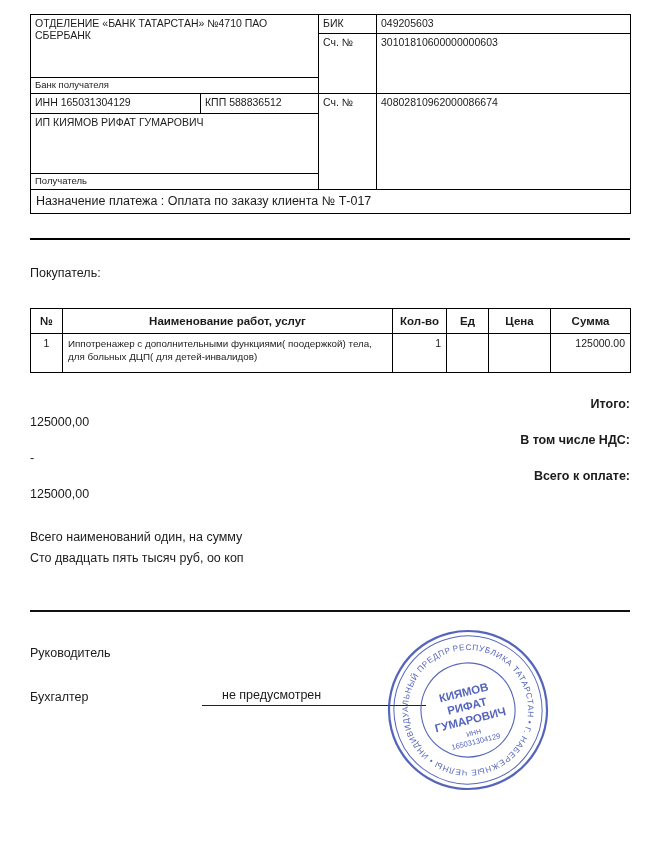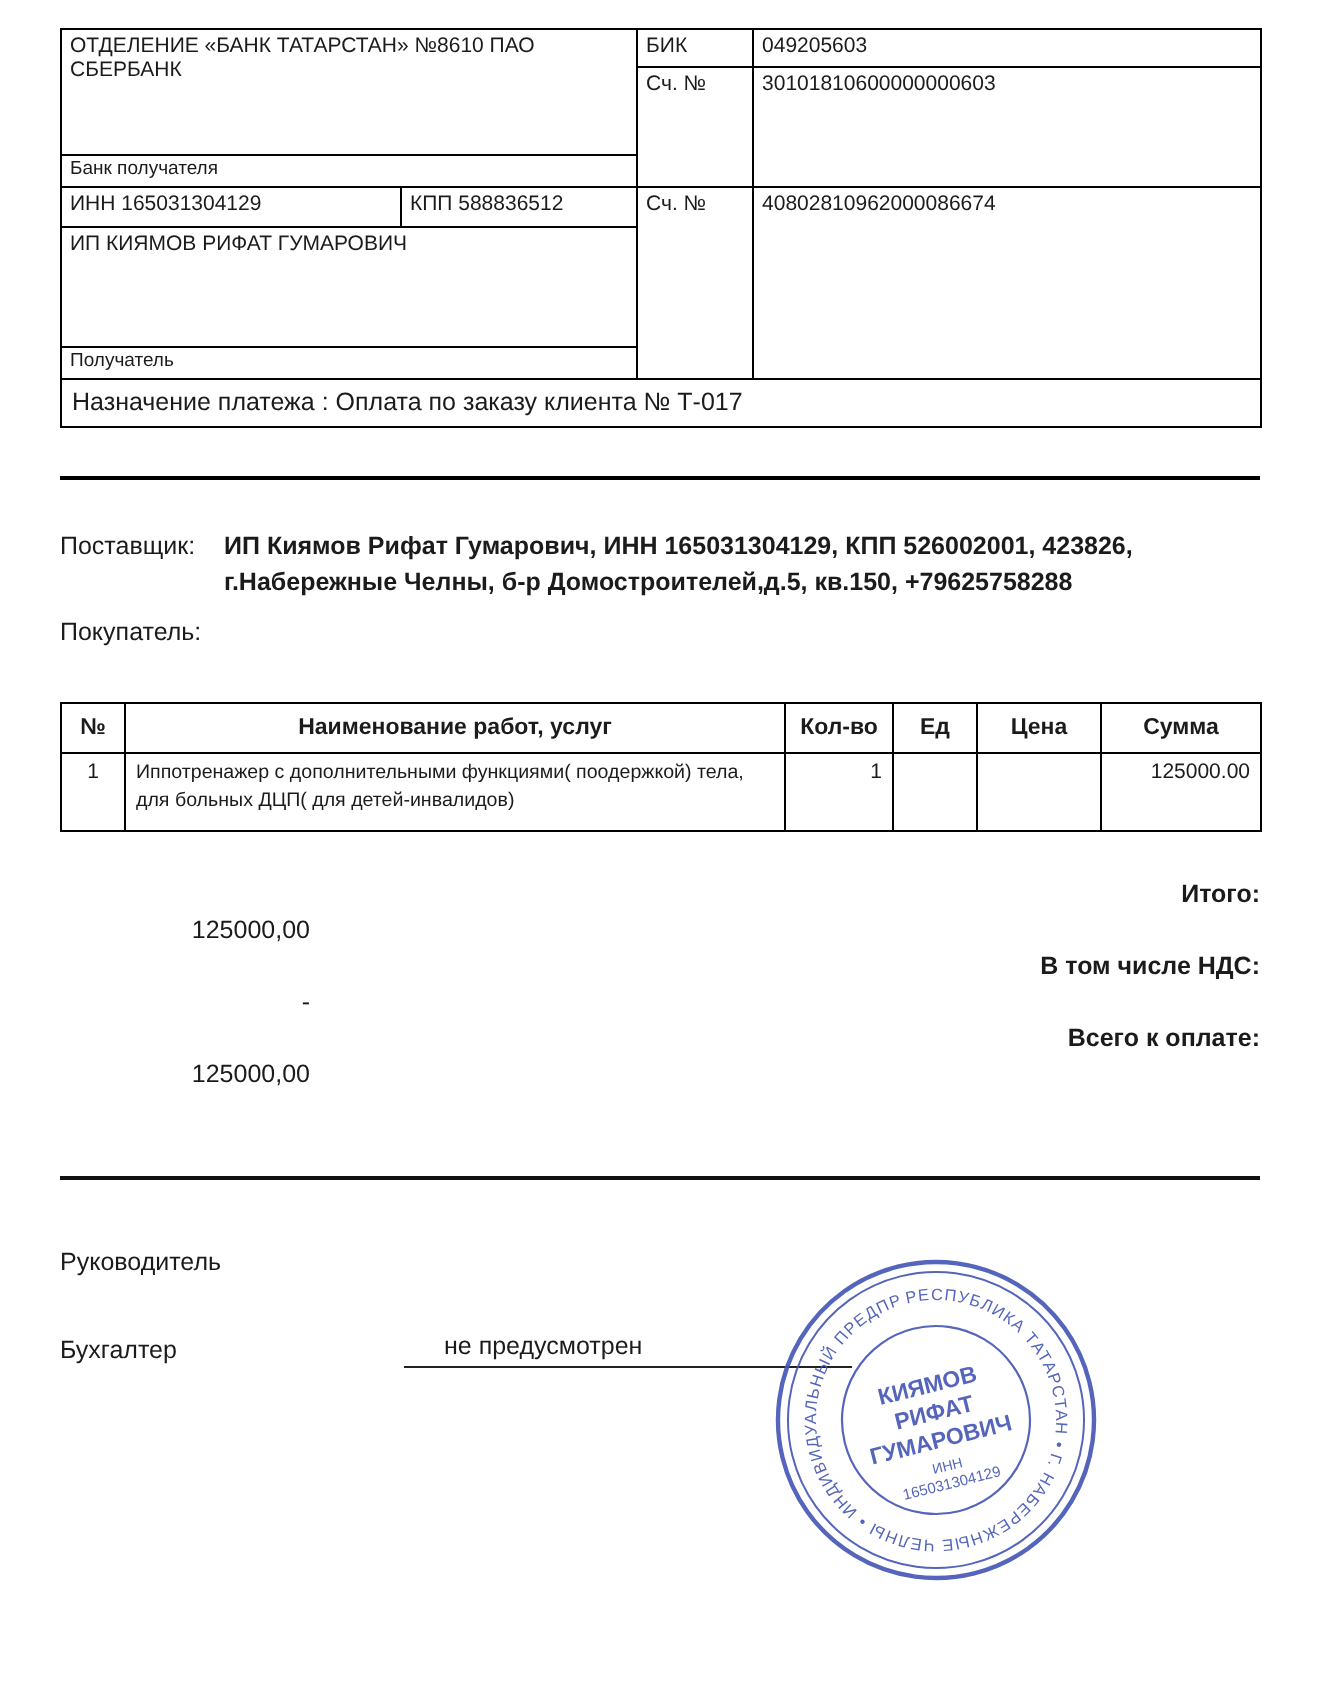--- a/index.html
+++ b/index.html
@@ -35,21 +35,21 @@
   .items-table th{border:1px solid #000;font-weight:bold;padding:6px 3px;font-size:11.5px;}
   .items-table td{border:1px solid #000;padding:3px 5px;vertical-align:top;}
   .c-num{text-align:center;font-size:10.5px;}
   .c-name{font-size:9.8px;line-height:1.35;}
   .c-qty,.c-sum{text-align:right;font-size:10.5px;}
   .items-row td{height:32px;}
   
   .totals{margin-top:22px;width:600px;font-size:12.5px;}
   .total-row{display:flex;justify-content:flex-end;line-height:18px;flex-direction:column;}
   .t-label{font-weight:bold;text-align:right;}
-  .t-value{width:125px;text-align:right;}
+  .t-value{width:125px;}
   
   .summary{margin-top:24px;font-size:12.5px;line-height:1.65;}
   
   .signatures{margin-top:34px;font-size:12.5px;}
   .sig-row{display:flex;align-items:flex-end;margin-bottom:26px;}
   .sig-label{width:172px;flex:0 0 172px;padding-bottom:2px;}
   .sig-line{width:200px;border-bottom:1.4px solid #222;padding:0 4px 3px 20px;}
   
   .stamp{
     position:absolute;left:386px;top:628px;width:164px;height:164px;
@@ -63,21 +63,21 @@
 
   <table class="bank-table">
     <colgroup>
         <col style="width:170px">
         <col style="width:118px">
         <col style="width:58px">
         <col style="width:254px">
       </colgroup>
     <tbody>
         <tr style="height:19px">
-      <td colspan="2" rowspan="2">ОТДЕЛЕНИЕ «БАНК ТАТАРСТАН» №8610 ПАО СБЕРБАНК</td>
+      <td colspan="2" rowspan="2">ОТДЕЛЕНИЕ «БАНК ТАТАРСТАН» №4710 ПАО СБЕРБАНК</td>
       <td>БИК</td>
       <td>049205603</td>
     </tr>
     <tr style="height:44px">
       <td rowspan="2" class="vtop">Сч. №</td>
       <td rowspan="2" class="vtop">30101810600000000603</td>
     </tr>
     <tr style="height:16px">
       <td colspan="2" class="caption">Банк получателя</td>
     </tr>
@@ -95,24 +95,20 @@
     </tr>
     <tr style="height:22px">
       <td colspan="4" class="purpose-cell">Назначение платежа : Оплата по заказу клиента № Т-017</td>
     </tr>
   </tbody>
     </table>
 
   <div class="rule"></div>
 
   <div class="parties">
-    <div class="party-row">
-      <span class="party-label">Поставщик:</span>
-      <span class="party-value">ИП Киямов Рифат Гумарович, ИНН 165031304129, КПП 526002001, 423826, г.Набережные Челны, б-р Домостроителей,д.5, кв.150, +79625758288</span>
-    </div>
     <div class="party-row">
       <span class="party-label">Покупатель:</span>
     </div>
   </div>
 
   <table class="items-table">
     <colgroup>
         <col style="width:32px">
         <col style="width:330px">
         <col style="width:54px">
@@ -150,20 +146,24 @@
     <div class="total-row">
       <span class="t-label">В том числе НДС:</span>
       <span class="t-value">-</span>
     </div>
     <div class="total-row">
       <span class="t-label">Всего к оплате:</span>
       <span class="t-value">125000,00</span>
     </div>
   </div>
 
+  <div class="summary">
+    <div>Всего наименований один, на сумму</div>
+    <div>Сто двадцать пять тысяч руб, оо коп</div>
+  </div>
 
   <div class="rule2"></div>
 
   <div class="signatures">
     <div class="sig-row">
       <span class="sig-label">Руководитель</span>
     </div>
     <div class="sig-row">
       <span class="sig-label">Бухгалтер</span>
       <span class="sig-line">не предусмотрен</span>

